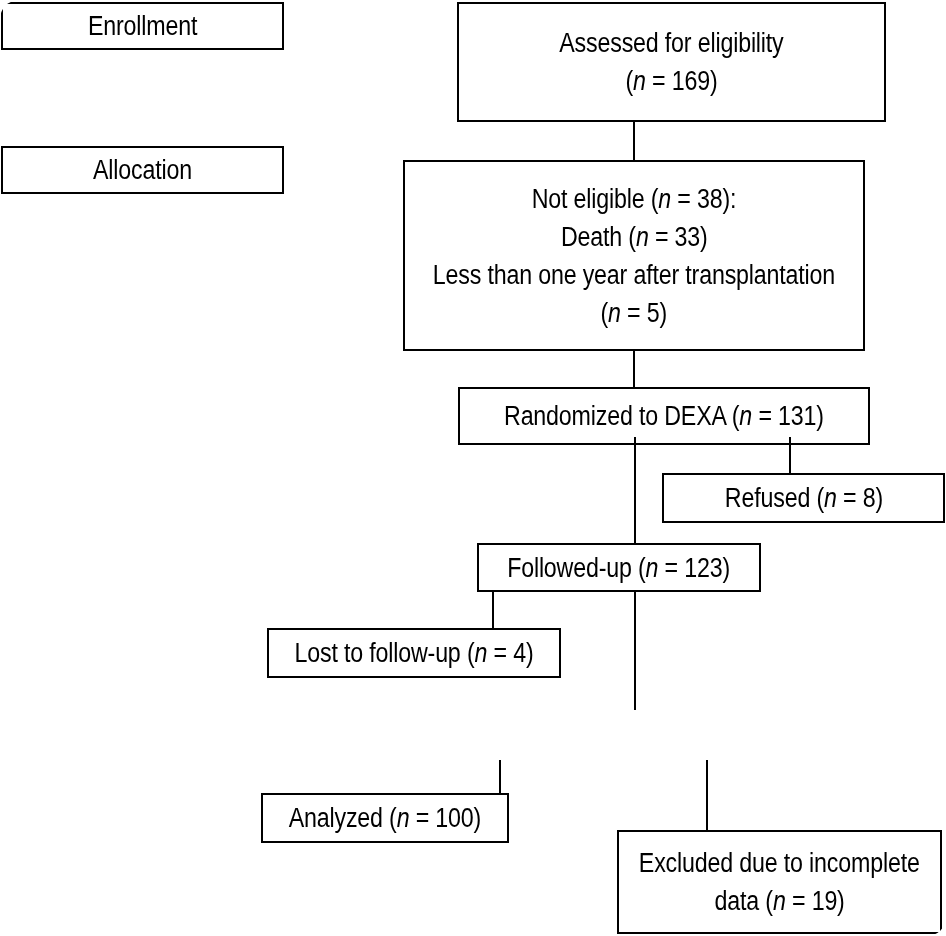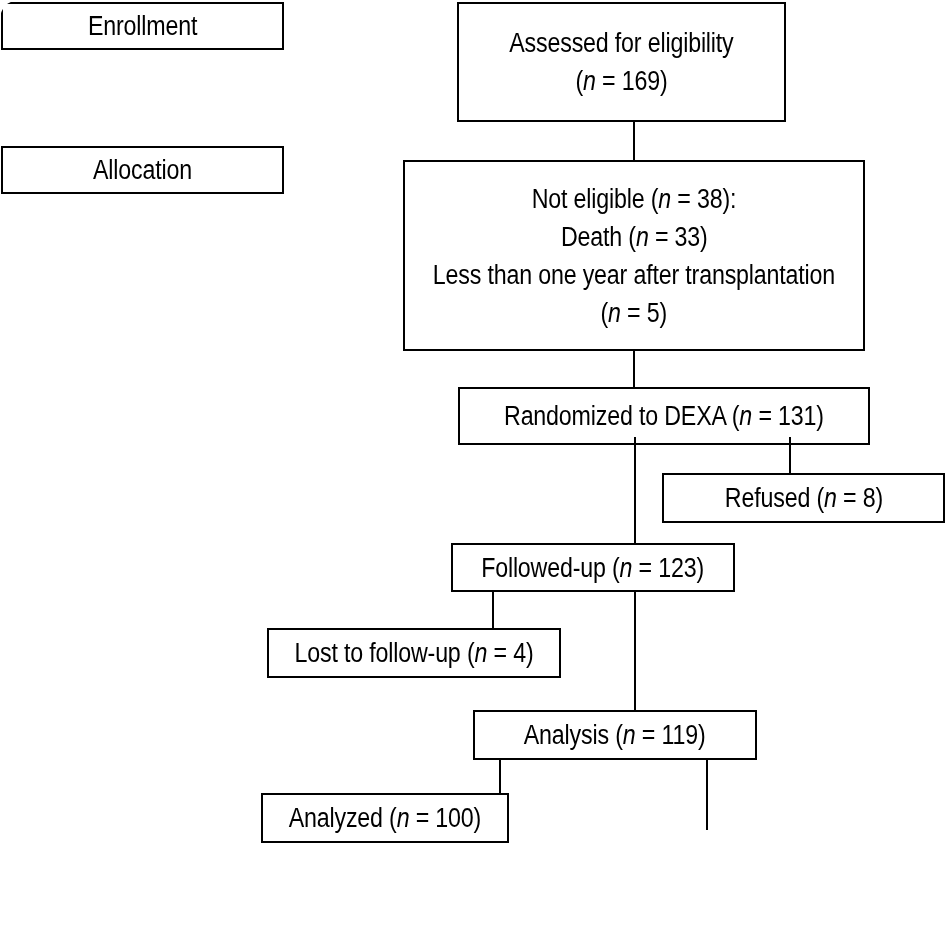--- a/index.html
+++ b/index.html
@@ -44,25 +44,25 @@
   }
   .box-line i { font-style: italic; }
   .vline {
     position: absolute;
     width: 2px;
     background: var(--border);
   }
   
   #b-enrollment   { left: 1px;   top: 2px;   width: 283px; height: 48px; }
   #b-allocation   { left: 1px;   top: 146px; width: 283px; height: 48px; text-align: right; }
-  #b-assessed     { left: 457px; top: 2px;   width: 329px; height: 120px; }
+  #b-assessed     { left: 457px; top: 2px;   width: 429px; height: 120px; }
   #b-not-eligible { left: 403px; top: 160px; width: 462px; height: 191px; }
   #b-randomized   { left: 458px; top: 387px; width: 412px; height: 58px; }
   #b-refused      { left: 662px; top: 473px; width: 283px; height: 50px; }
-  #b-followed-up  { left: 451px; top: 543px; width: 284px; height: 49px; }
+  #b-followed-up  { left: 477px; top: 543px; width: 284px; height: 49px; }
   #b-lost         { left: 267px; top: 628px; width: 294px; height: 50px; }
   #b-analysis     { left: 473px; top: 710px; width: 284px; height: 50px; }
   #b-analyzed     { left: 261px; top: 793px; width: 248px; height: 50px; }
   #b-excluded     { left: 617px; top: 830px; width: 325px; height: 104px; }
   
   #c-assessed-noteligible   { left: 633px; top: 122px; height: 38px; }
   #c-noteligible-randomized { left: 633px; top: 351px; height: 36px; }
   #c-randomized-followedup  { left: 634px; top: 437px; height: 106px; }
   #c-randomized-refused     { left: 789px; top: 437px; height: 36px; }
   #c-followedup-lost        { left: 492px; top: 592px; height: 36px; }
@@ -97,25 +97,26 @@
     </div>
   <div class="box" id="b-refused">
       <div class="box-line">Refused (<i>n</i> = 8)</div>
     </div>
   <div class="box" id="b-followed-up">
       <div class="box-line">Followed-up (<i>n</i> = 123)</div>
     </div>
   <div class="box" id="b-lost">
       <div class="box-line">Lost to follow-up (<i>n</i> = 4)</div>
     </div>
-  <div class="box" id="b-analysis">
-      <div class="box-line">Analysis (<i>n</i> = 119)</div>
-    </div>
   <div class="box" id="b-analyzed">
       <div class="box-line">Analyzed (<i>n</i> = 100)</div>
+    </div>
+  <div class="box" id="b-excluded">
+      <div class="box-line">Excluded due to incomplete</div>
+      <div class="box-line">data (<i>n</i> = 19)</div>
     </div>
 
   <div class="vline" id="c-assessed-noteligible"></div>
   <div class="vline" id="c-noteligible-randomized"></div>
   <div class="vline" id="c-randomized-followedup"></div>
   <div class="vline" id="c-randomized-refused"></div>
   <div class="vline" id="c-followedup-lost"></div>
   <div class="vline" id="c-followedup-analysis"></div>
   <div class="vline" id="c-analysis-analyzed"></div>
   <div class="vline" id="c-analysis-excluded"></div>

